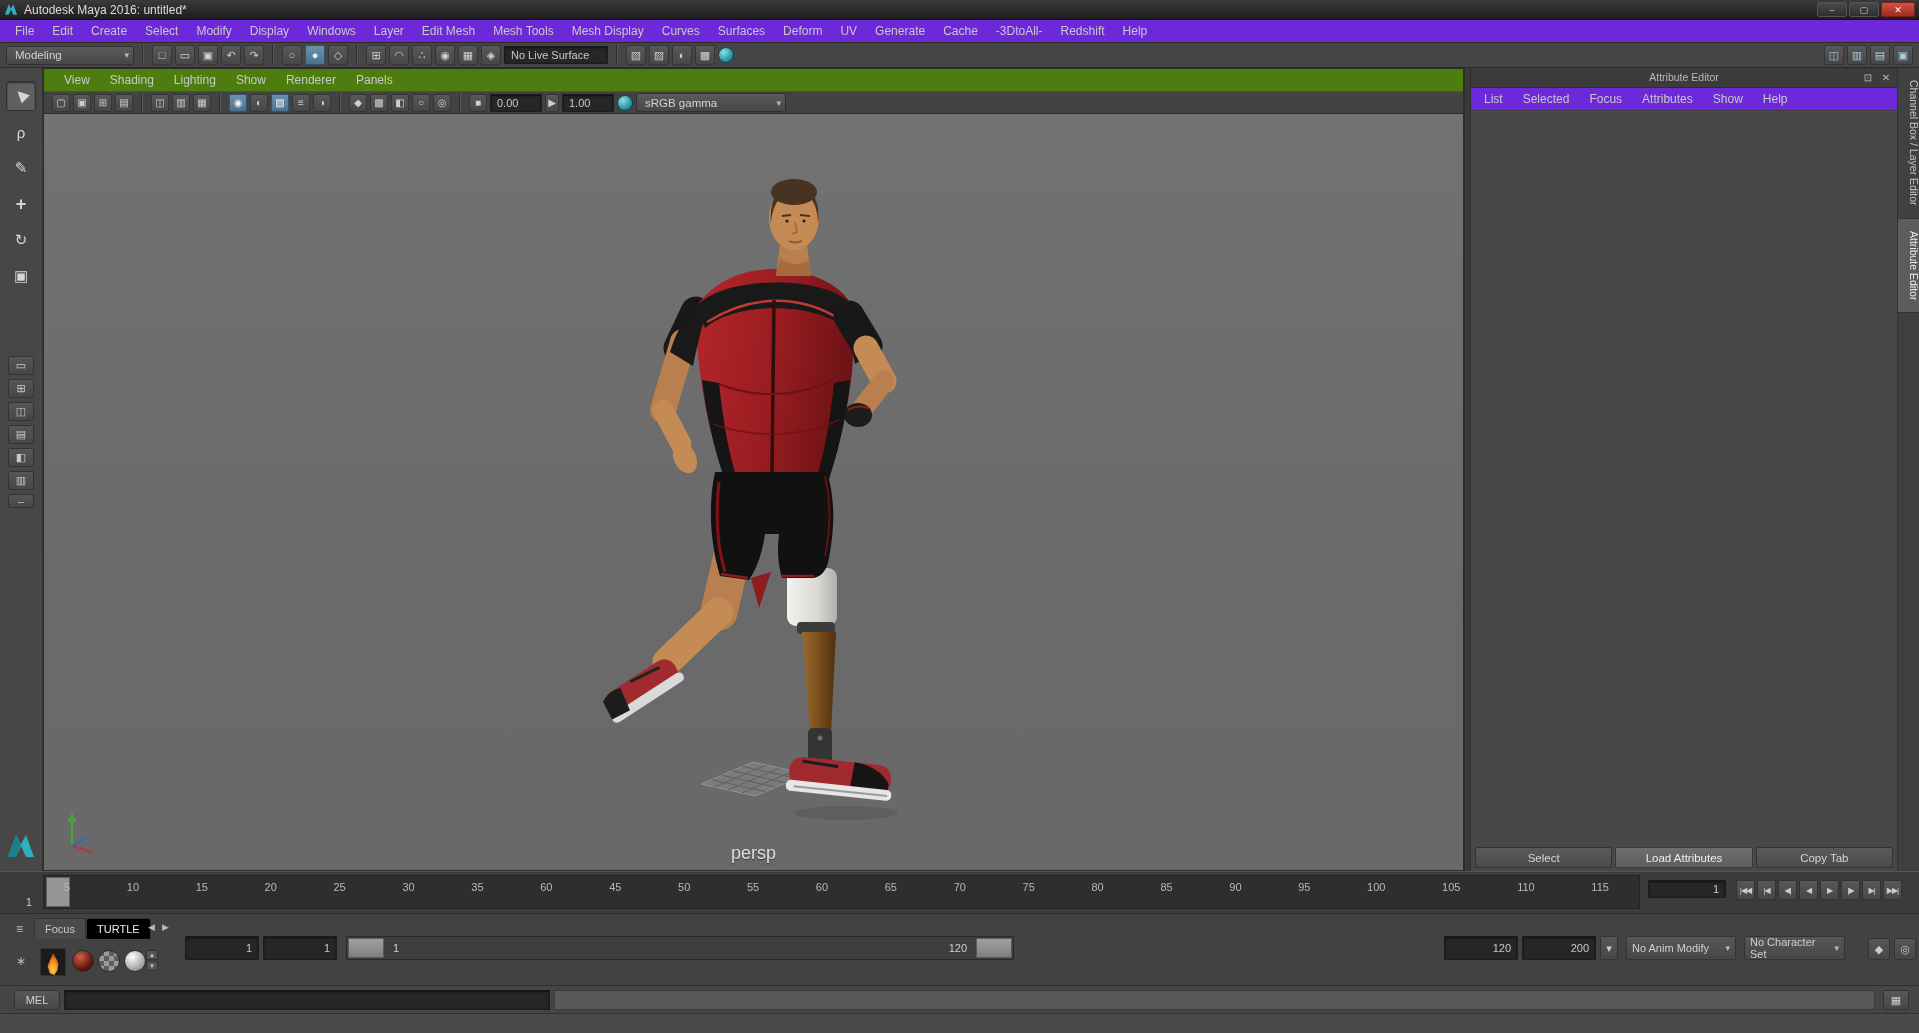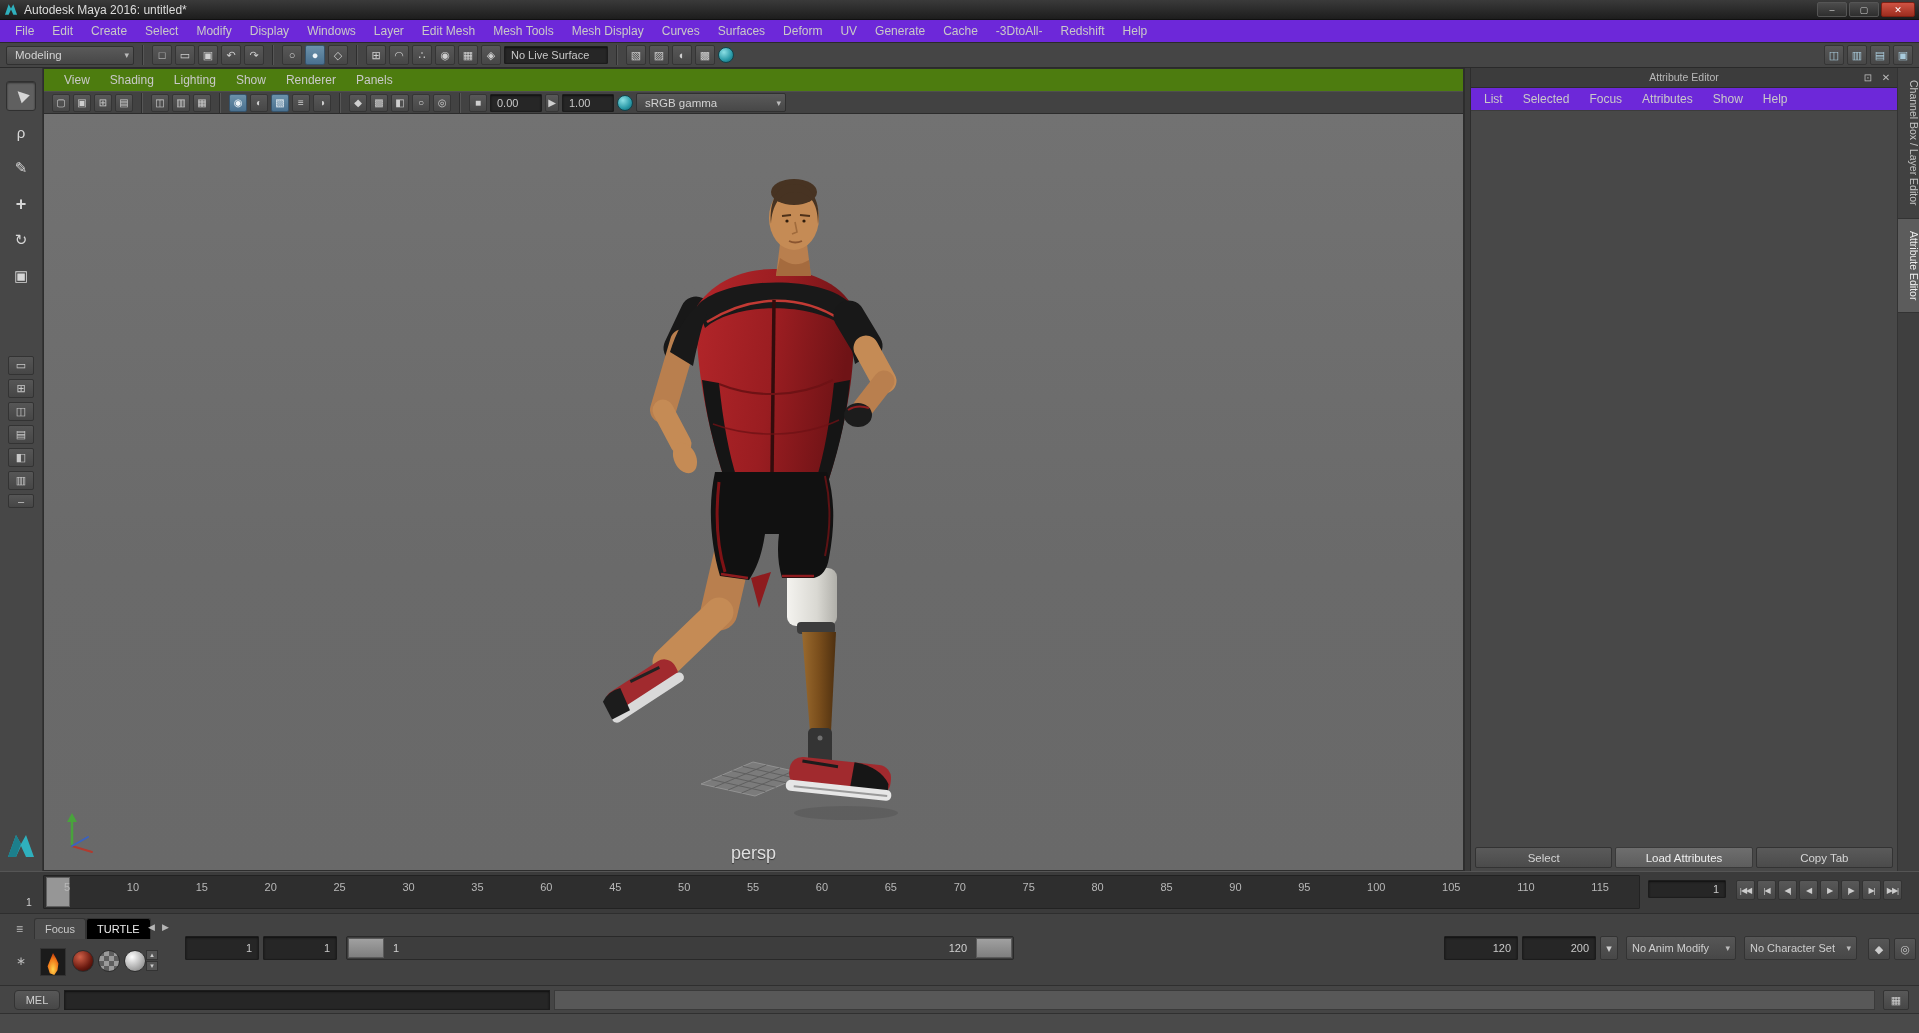--- a/index.html
+++ b/index.html
@@ -465,21 +465,21 @@
       <span class="rlabel" style="right:46px">120</span>
       <div class="rhandle" style="right:1px"></div>
     </div>
     <div class="field rs-field" style="left:1444px;width:74px">120</div>
     <div class="field rs-field" style="left:1522px;width:74px">200</div>
     <div class="rs-dd" style="left:1600px;width:18px;justify-content:center">▾</div>
     <div class="rs-dd" style="left:1626px;width:110px">
       <span>No Anim Modify</span>
       <span class="caret">▾</span>
     </div>
-    <div class="rs-dd" style="left:1744px;width:113px">
+    <div class="rs-dd" style="left:1744px;width:101px">
       <span>No Character Set</span>
       <span class="caret">▾</span>
     </div>
     <div class="rs-icon" style="left:1868px">◆</div>
     <div class="rs-icon" style="left:1894px">◎</div>
   </div>
 
   <div class="melrow">
     <div class="mel-label">MEL</div>
     <input class="mel-input" type="text" style="">

